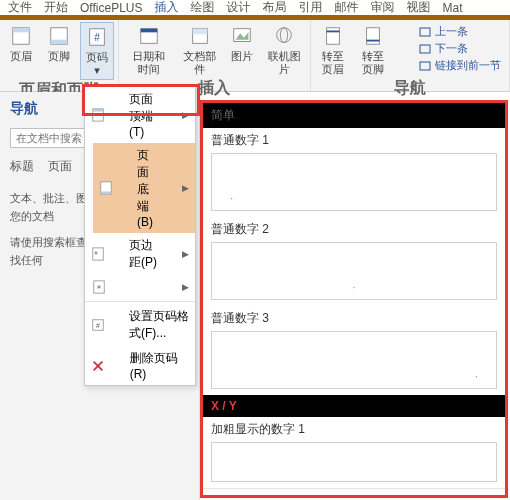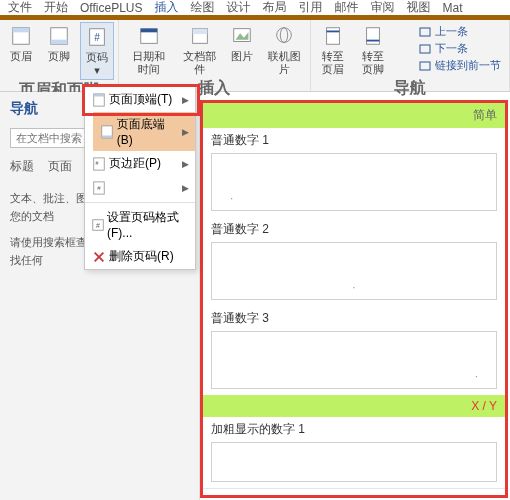--- a/index.html
+++ b/index.html
@@ -18,27 +18,27 @@
   .nav-col { display: flex; flex-direction: column; gap: 2px; padding: 2px 4px; font-size: 11px; color: #2b579a; }
   .nav-link { display: flex; align-items: center; gap: 4px; cursor: pointer; white-space: nowrap; padding-left: 20px; }
   .nav-ico { width: 12px; height: 10px; }
   .main { display: flex; height: calc(100% - 92px); }
   .side { width: 200px; background: #f3f3f3; padding: 8px 10px; font-size: 12px; color: #444; border-right: 1px solid #e0e0e0; }
   .side-title { font-size: 14px; color: #2b579a; font-weight: 600; margin-bottom: 10px; }
   .search { width: 100%; border: 1px solid #c0c0c0; padding: 3px 5px; font-size: 11px; margin-bottom: 10px; }
   .side-tabs { display: flex; gap: 14px; font-size: 12px; color: #555; margin-bottom: 14px; }
   .side-text { font-size: 11px; color: #555; line-height: 18px; }
   .menu { position: absolute; left: 84px; top: 86px; width: 112px; background: #fff; border: 1px solid #c8c8c8; box-shadow: 2px 2px 6px rgba(0,0,0,0.15); font-size: 12px; z-index: 10; }
-  .menu-item { display: flex; align-items: center; padding: 4px 6px; gap: 2px; cursor: pointer; position: relative; }
+  .menu-item { display: flex; align-items: center; padding: 4px 6px; gap: 24px; cursor: pointer; position: relative; }
   .menu-item .arrow { margin-left: auto; font-size: 9px; color: #666; }
   .menu-item.hl { background: #f2c8a0; margin-left: 8px; }
   .menu-ico { width: 16px; height: 16px; display: flex; align-items: center; justify-content: center; }
   .menu-sep { height: 1px; background: #e0e0e0; margin: 2px 0; }
   .gallery { position: absolute; left: 200px; top: 100px; right: 2px; bottom: 2px; border: 3px solid #e53935; background: #fff; overflow: hidden; font-size: 12px; z-index: 5; }
-  .gal-head { padding: 4px 8px; color: #666; font-size: 12px; background: #bef264; text-align: right; }
+  .gal-head { padding: 4px 8px; color: #666; font-size: 12px; background: #000000; }
   .gal-item { padding: 4px 8px 6px; }
   .gal-lbl { font-size: 12px; color: #333; margin-bottom: 4px; }
   .gal-prev { border: 1px solid #d0d0d0; height: 58px; background: #fff; display: flex; align-items: flex-end; justify-content: center; position: relative; font-size: 10px; color: #888; }
   .gal-prev .mark { position: absolute; }
   .footer-opt { padding: 6px 8px; font-size: 11px; color: #888; border-top: 1px solid #e6e6e6; }
   .menu-border { position: absolute; left: 82px; top: 84px; width: 118px; height: 32px; border: 3px solid #e53935; z-index: 11; pointer-events: none; }
 </style>
 </head>
 <body>
 
@@ -267,21 +267,21 @@
     <div class="gal-prev">
         <span class="mark" style="bottom:6px">·</span>
       </div>
   </div>
   <div class="gal-item">
     <div class="gal-lbl">普通数字 3</div>
     <div class="gal-prev">
         <span class="mark" style="right:18px;bottom:6px">·</span>
       </div>
   </div>
-  <div class="gal-head" style="color:#e53935;font-weight:400">X / Y</div>
+  <div class="gal-head" style="color:#e53935;font-weight:700">X / Y</div>
   <div class="gal-item">
     <div class="gal-lbl">加粗显示的数字 1</div>
     <div class="gal-prev" style="height:40px"></div>
   </div>
   <div class="footer-opt">
     <span>💾 </span><span>将所选内容另存为页码(底端)(S)</span>
   </div>
 </div>
 
 </body></html>

